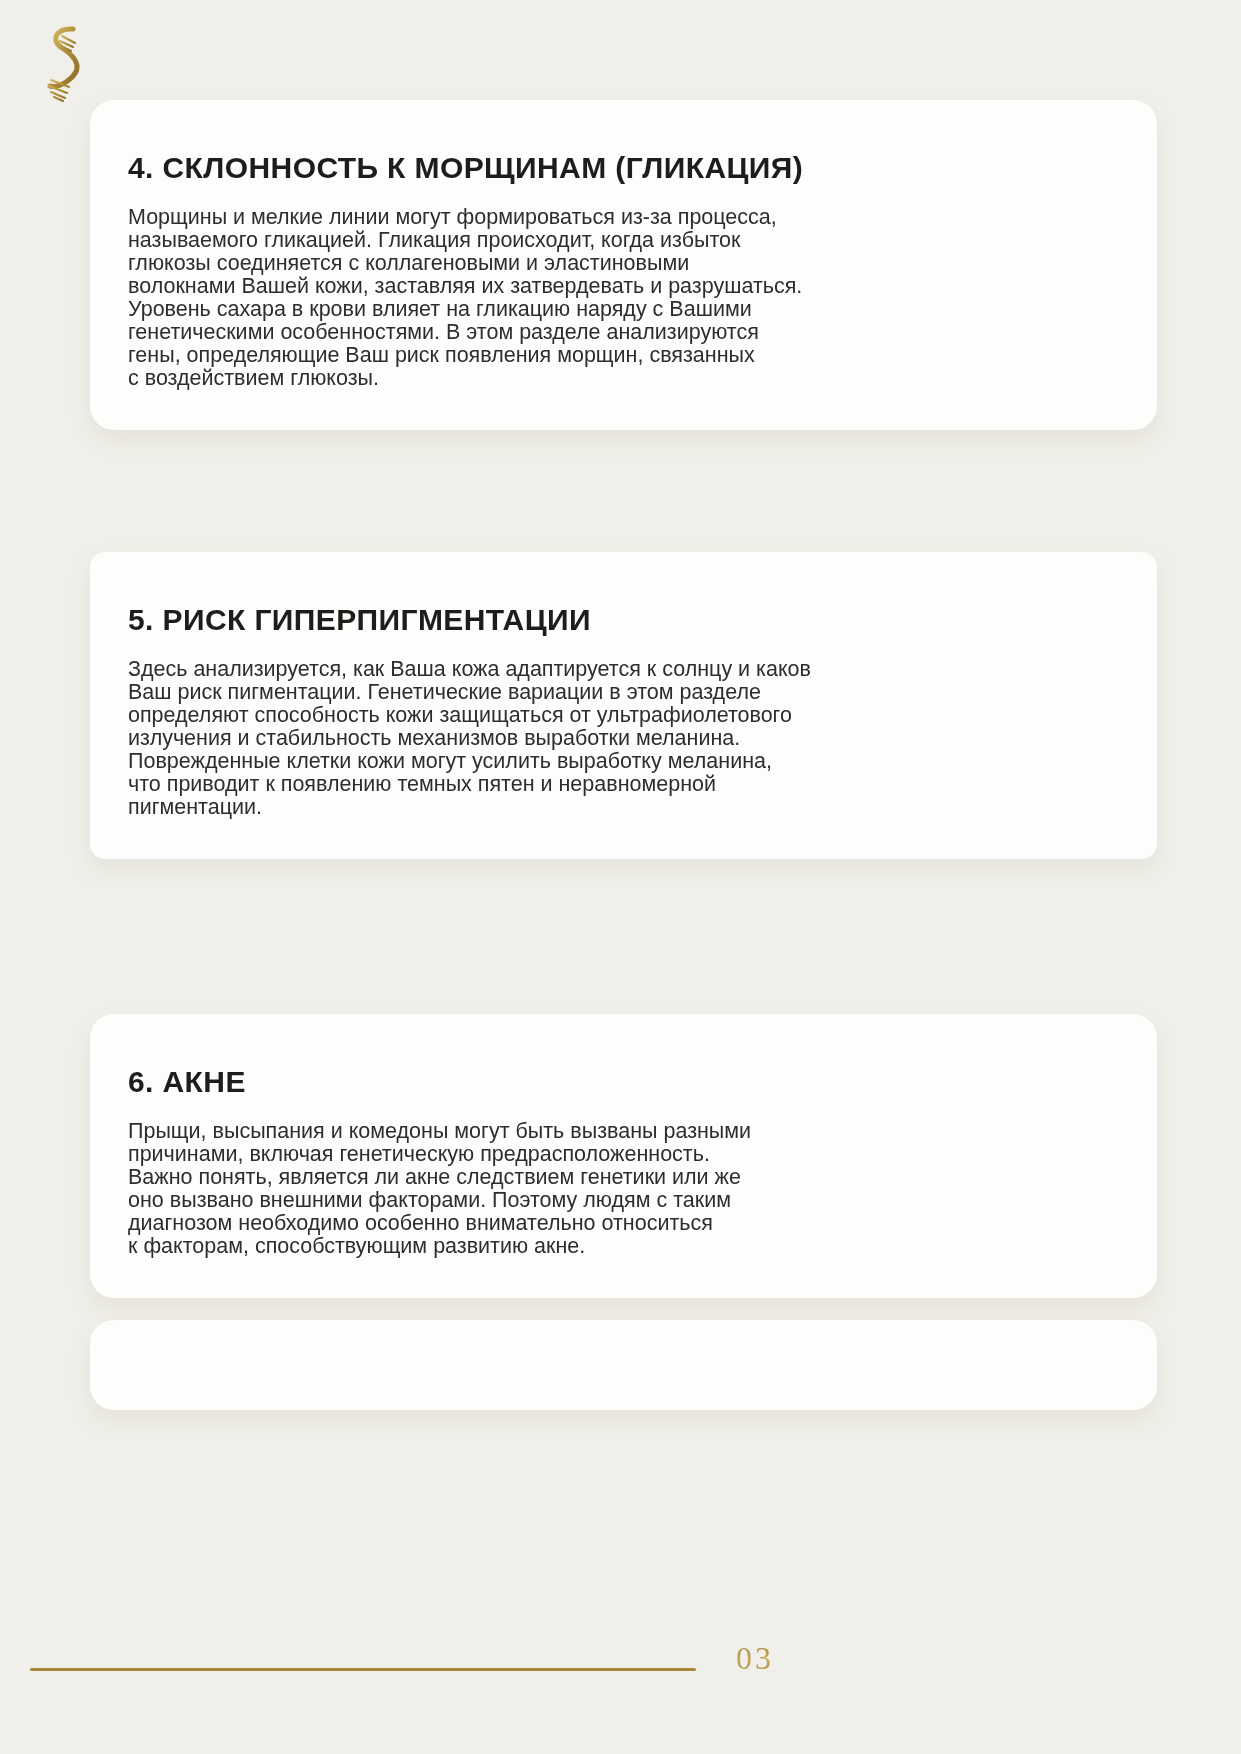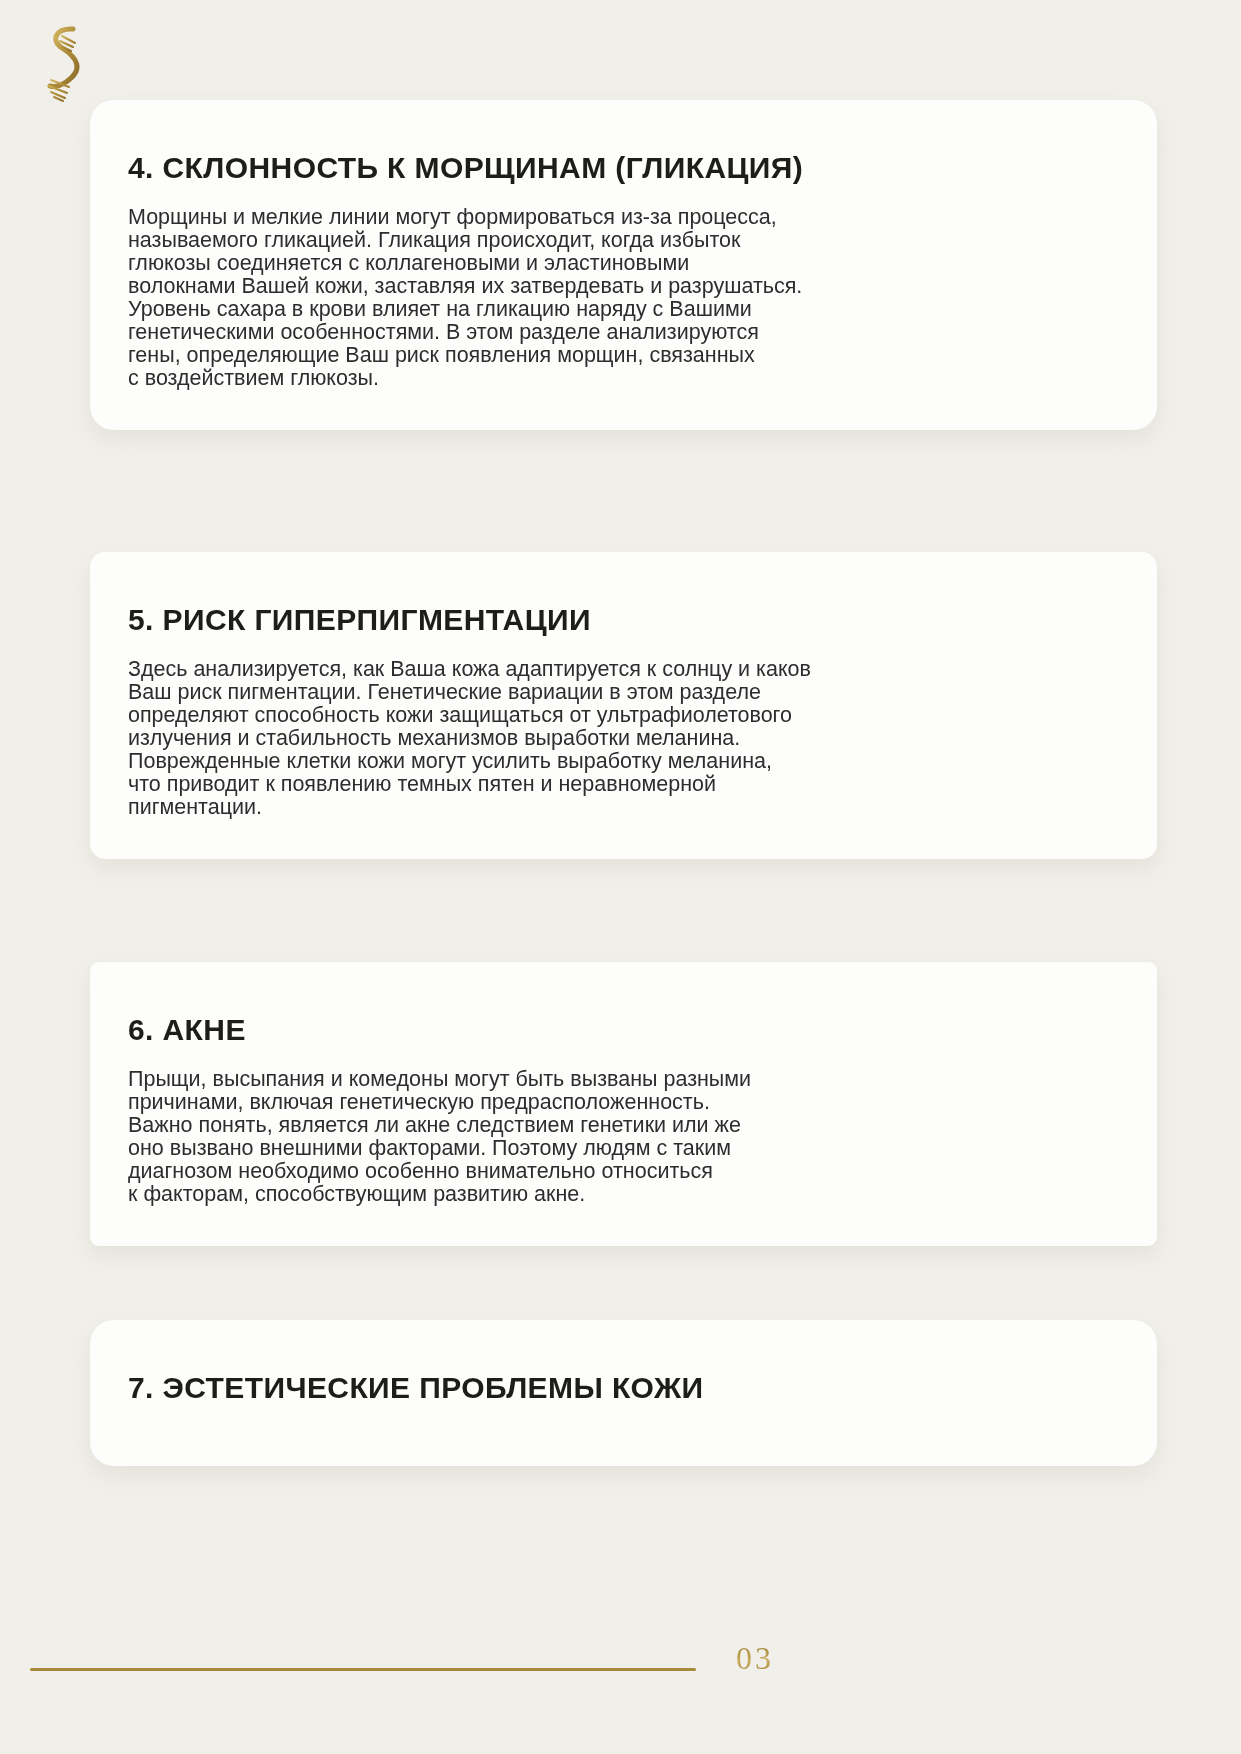--- a/index.html
+++ b/index.html
@@ -23,21 +23,21 @@
     left: 90px;
     width: 1067px;
     box-sizing: border-box;
     background: #fdfdfc;
     border-radius: 24px;
     box-shadow: 0 10px 22px rgba(125, 118, 95, 0.10);
     padding: 50px 44px 40px 38px;
   }
   .card-1 { top: 100px; }
   .card-2 { top: 552px; border-radius: 15px; }
-  .card-3 { top: 962px; border-radius: 9px; }
+  .card-3 { top: 1014px; }
   .card-4 { top: 1320px; }
   .card h2 {
     margin: 0 0 20px 0;
     font-size: 30px;
     line-height: 36px;
     font-weight: 700;
     color: #1d1d1b;
     letter-spacing: 0.4px;
   }
   .card p {
@@ -116,19 +116,18 @@
     <h2>6. АКНЕ</h2>
     <p>Прыщи, высыпания и комедоны могут быть вызваны разными
 причинами, включая генетическую предрасположенность.
 Важно понять, является ли акне следствием генетики или же
 оно вызвано внешними факторами. Поэтому людям с таким
 диагнозом необходимо особенно внимательно относиться
 к факторам, способствующим развитию акне.</p>
   </section>
 
   <section class="card card-4">
-    <h2>7. ЭСТЕТИЧЕСКИЕ ПРОБЛЕМЫ КОЖИ</h2>
   </section>
 
   <div class="footer-line"></div>
   <div class="page-number">03</div>
 
 </div>
 
 </body></html>

